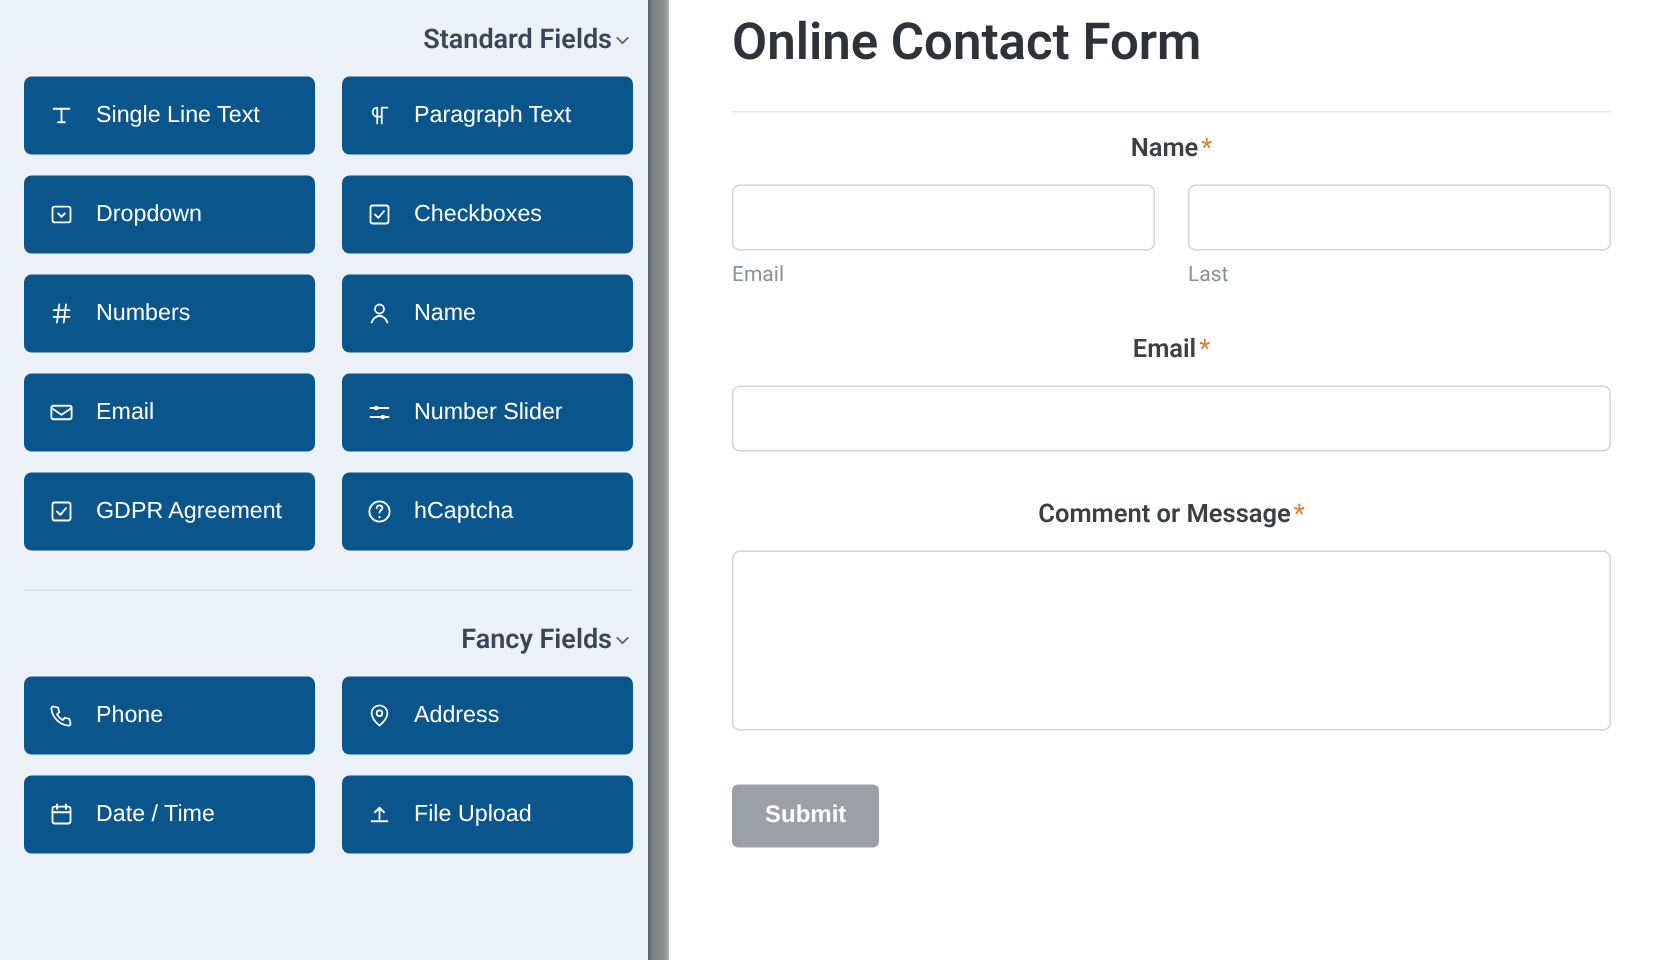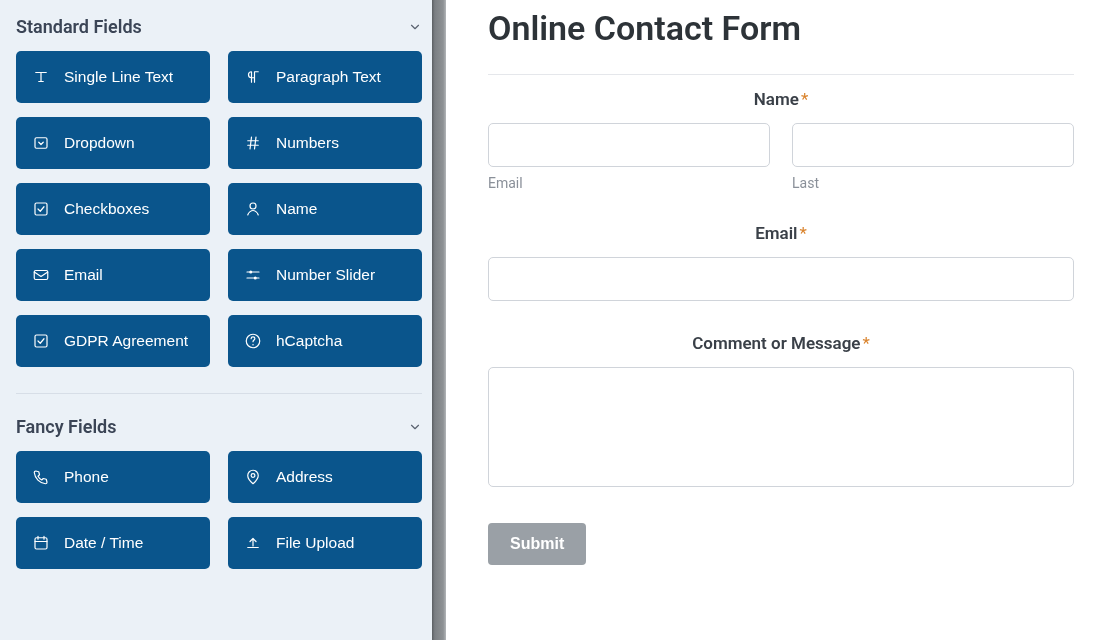--- a/index.html
+++ b/index.html
@@ -17,21 +17,21 @@
       padding: 14px 16px 0 16px;
       overflow-y: auto;
       height: 640px;
     }
     .sidebar-scroll {
       margin-right: -6px;
     }
     .section-header {
       display: flex;
       align-items: center;
-      justify-content: space-between;
+      justify-content: flex-end;
       color: #3b4556;
       font-size: 18px;
       font-weight: 600;
       padding: 2px 0 14px 0;
       cursor: pointer;
     }
     .section-header .chev {
       width: 14px; height: 14px;
       display: inline-block;
     }
@@ -161,33 +161,33 @@
             <svg viewBox="0 0 24 24" width="18" height="18">
               <rect x="4" y="5" width="16" height="14" rx="2" stroke="currentColor" stroke-width="1.6" fill="none" stroke-linecap="round" stroke-linejoin="round"></rect>
               <path stroke="currentColor" stroke-width="1.6" fill="none" stroke-linecap="round" stroke-linejoin="round" d="M9 11l3 3 3-3"></path>
             </svg>
           </span>
           <span>Dropdown</span>
         </button>
         <button class="field-btn">
           <span class="ic">
             <svg viewBox="0 0 24 24" width="18" height="18">
-              <path stroke="currentColor" stroke-width="1.6" fill="none" stroke-linecap="round" stroke-linejoin="round" d="M5 9h14M5 15h14M10 4l-2 16M16 4l-2 16"></path>
-            </svg>
-          </span>
-          <span>Numbers</span>
-        </button>
-        <button class="field-btn">
-          <span class="ic">
-            <svg viewBox="0 0 24 24" width="18" height="18">
               <rect x="4" y="4" width="16" height="16" rx="2" stroke="currentColor" stroke-width="1.6" fill="none" stroke-linecap="round" stroke-linejoin="round"></rect>
               <path stroke="currentColor" stroke-width="1.6" fill="none" stroke-linecap="round" stroke-linejoin="round" d="M8 12l3 3 5-6"></path>
             </svg>
           </span>
           <span>Checkboxes</span>
+        </button>
+        <button class="field-btn">
+          <span class="ic">
+            <svg viewBox="0 0 24 24" width="18" height="18">
+              <path stroke="currentColor" stroke-width="1.6" fill="none" stroke-linecap="round" stroke-linejoin="round" d="M5 9h14M5 15h14M10 4l-2 16M16 4l-2 16"></path>
+            </svg>
+          </span>
+          <span>Numbers</span>
         </button>
         <button class="field-btn">
           <span class="ic">
             <svg viewBox="0 0 24 24" width="18" height="18">
               <circle cx="12" cy="8" r="4" stroke="currentColor" stroke-width="1.6" fill="none" stroke-linecap="round" stroke-linejoin="round"></circle>
               <path stroke="currentColor" stroke-width="1.6" fill="none" stroke-linecap="round" stroke-linejoin="round" d="M5 20c1-4 5-6 7-6s6 2 7 6"></path>
             </svg>
           </span>
           <span>Name</span>
         </button>

